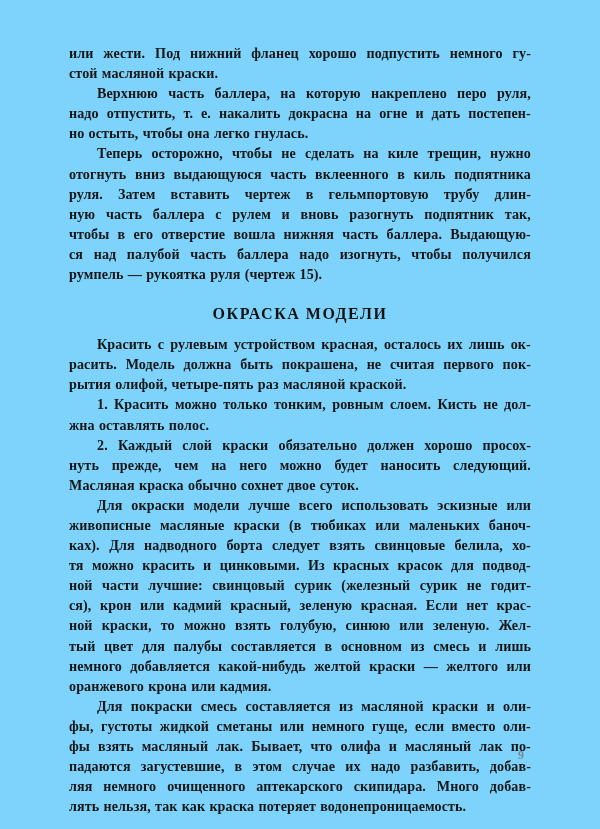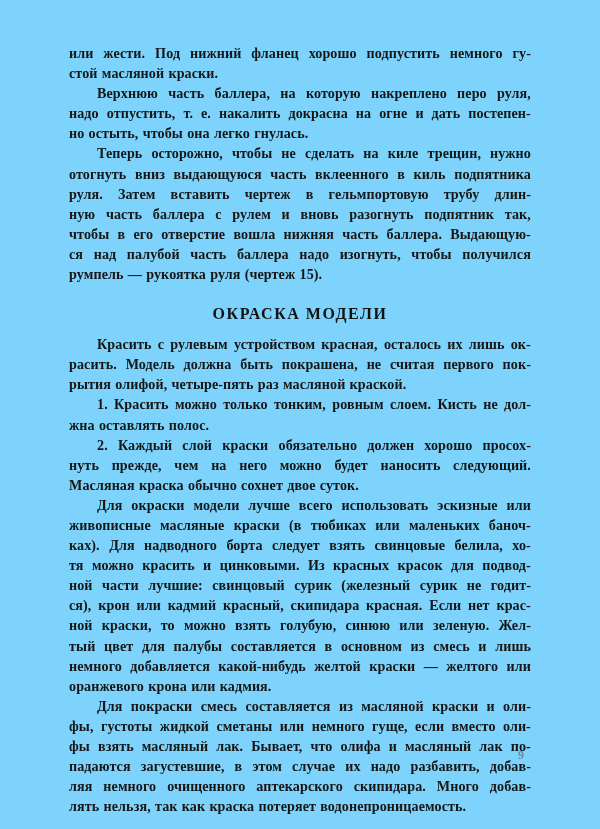--- a/index.html
+++ b/index.html
@@ -108,21 +108,21 @@
         <div class="line just indent"><span class="w">1.</span><span class="w">Красить</span><span class="w">можно</span><span class="w">только</span><span class="w">тонким,</span><span class="w">ровным</span><span class="w">слоем.</span><span class="w">Кисть</span><span class="w">не</span><span class="w">дол-</span></div>
         <div class="line flush"><span class="w">жна</span><span class="w">оставлять</span><span class="w">полос.</span></div>
         <div class="line just indent"><span class="w">2.</span><span class="w">Каждый</span><span class="w">слой</span><span class="w">краски</span><span class="w">обязательно</span><span class="w">должен</span><span class="w">хорошо</span><span class="w">просох-</span></div>
         <div class="line just"><span class="w">нуть</span><span class="w">прежде,</span><span class="w">чем</span><span class="w">на</span><span class="w">него</span><span class="w">можно</span><span class="w">будет</span><span class="w">наносить</span><span class="w">следующий.</span></div>
         <div class="line flush"><span class="w">Масляная</span><span class="w">краска</span><span class="w">обычно</span><span class="w">сохнет</span><span class="w">двое</span><span class="w">суток.</span></div>
         <div class="line just indent"><span class="w">Для</span><span class="w">окраски</span><span class="w">модели</span><span class="w">лучше</span><span class="w">всего</span><span class="w">использовать</span><span class="w">эскизные</span><span class="w">или</span></div>
         <div class="line just"><span class="w">живописные</span><span class="w">масляные</span><span class="w">краски</span><span class="w">(в</span><span class="w">тюбиках</span><span class="w">или</span><span class="w">маленьких</span><span class="w">баноч-</span></div>
         <div class="line just"><span class="w">ках).</span><span class="w">Для</span><span class="w">надводного</span><span class="w">борта</span><span class="w">следует</span><span class="w">взять</span><span class="w">свинцовые</span><span class="w">белила,</span><span class="w">хо-</span></div>
         <div class="line just"><span class="w">тя</span><span class="w">можно</span><span class="w">красить</span><span class="w">и</span><span class="w">цинковыми.</span><span class="w">Из</span><span class="w">красных</span><span class="w">красок</span><span class="w">для</span><span class="w">подвод-</span></div>
         <div class="line just"><span class="w">ной</span><span class="w">части</span><span class="w">лучшие:</span><span class="w">свинцовый</span><span class="w">сурик</span><span class="w">(железный</span><span class="w">сурик</span><span class="w">не</span><span class="w">годит-</span></div>
-        <div class="line just"><span class="w">ся),</span><span class="w">крон</span><span class="w">или</span><span class="w">кадмий</span><span class="w">красный,</span><span class="w">скипидара</span><span class="w">красная.</span><span class="w">Если</span><span class="w">нет</span><span class="w">крас-</span></div>
+        <div class="line just"><span class="w">ся),</span><span class="w">крон</span><span class="w">или</span><span class="w">кадмий</span><span class="w">красный,</span><span class="w">зеленую</span><span class="w">красная.</span><span class="w">Если</span><span class="w">нет</span><span class="w">крас-</span></div>
         <div class="line just"><span class="w">ной</span><span class="w">краски,</span><span class="w">то</span><span class="w">можно</span><span class="w">взять</span><span class="w">голубую,</span><span class="w">синюю</span><span class="w">или</span><span class="w">зеленую.</span><span class="w">Жел-</span></div>
         <div class="line just"><span class="w">тый</span><span class="w">цвет</span><span class="w">для</span><span class="w">палубы</span><span class="w">составляется</span><span class="w">в</span><span class="w">основном</span><span class="w">из</span><span class="w">смесь</span><span class="w">и</span><span class="w">лишь</span></div>
         <div class="line just"><span class="w">немного</span><span class="w">добавляется</span><span class="w">какой-нибудь</span><span class="w">желтой</span><span class="w">краски</span><span class="w">—</span><span class="w">желтого</span><span class="w">или</span></div>
         <div class="line flush"><span class="w">оранжевого</span><span class="w">крона</span><span class="w">или</span><span class="w">кадмия.</span></div>
         <div class="line just indent"><span class="w">Для</span><span class="w">покраски</span><span class="w">смесь</span><span class="w">составляется</span><span class="w">из</span><span class="w">масляной</span><span class="w">краски</span><span class="w">и</span><span class="w">оли-</span></div>
         <div class="line just"><span class="w">фы,</span><span class="w">густоты</span><span class="w">жидкой</span><span class="w">сметаны</span><span class="w">или</span><span class="w">немного</span><span class="w">гуще,</span><span class="w">если</span><span class="w">вместо</span><span class="w">оли-</span></div>
         <div class="line just"><span class="w">фы</span><span class="w">взять</span><span class="w">масляный</span><span class="w">лак.</span><span class="w">Бывает,</span><span class="w">что</span><span class="w">олифа</span><span class="w">и</span><span class="w">масляный</span><span class="w">лак</span><span class="w">по-</span></div>
         <div class="line just"><span class="w">падаются</span><span class="w">загустевшие,</span><span class="w">в</span><span class="w">этом</span><span class="w">случае</span><span class="w">их</span><span class="w">надо</span><span class="w">разбавить,</span><span class="w">добав-</span></div>
         <div class="line just"><span class="w">ляя</span><span class="w">немного</span><span class="w">очищенного</span><span class="w">аптекарского</span><span class="w">скипидара.</span><span class="w">Много</span><span class="w">добав-</span></div>
         <div class="line flush"><span class="w">лять</span><span class="w">нельзя,</span><span class="w">так</span><span class="w">как</span><span class="w">краска</span><span class="w">потеряет</span><span class="w">водонепроницаемость.</span></div>

